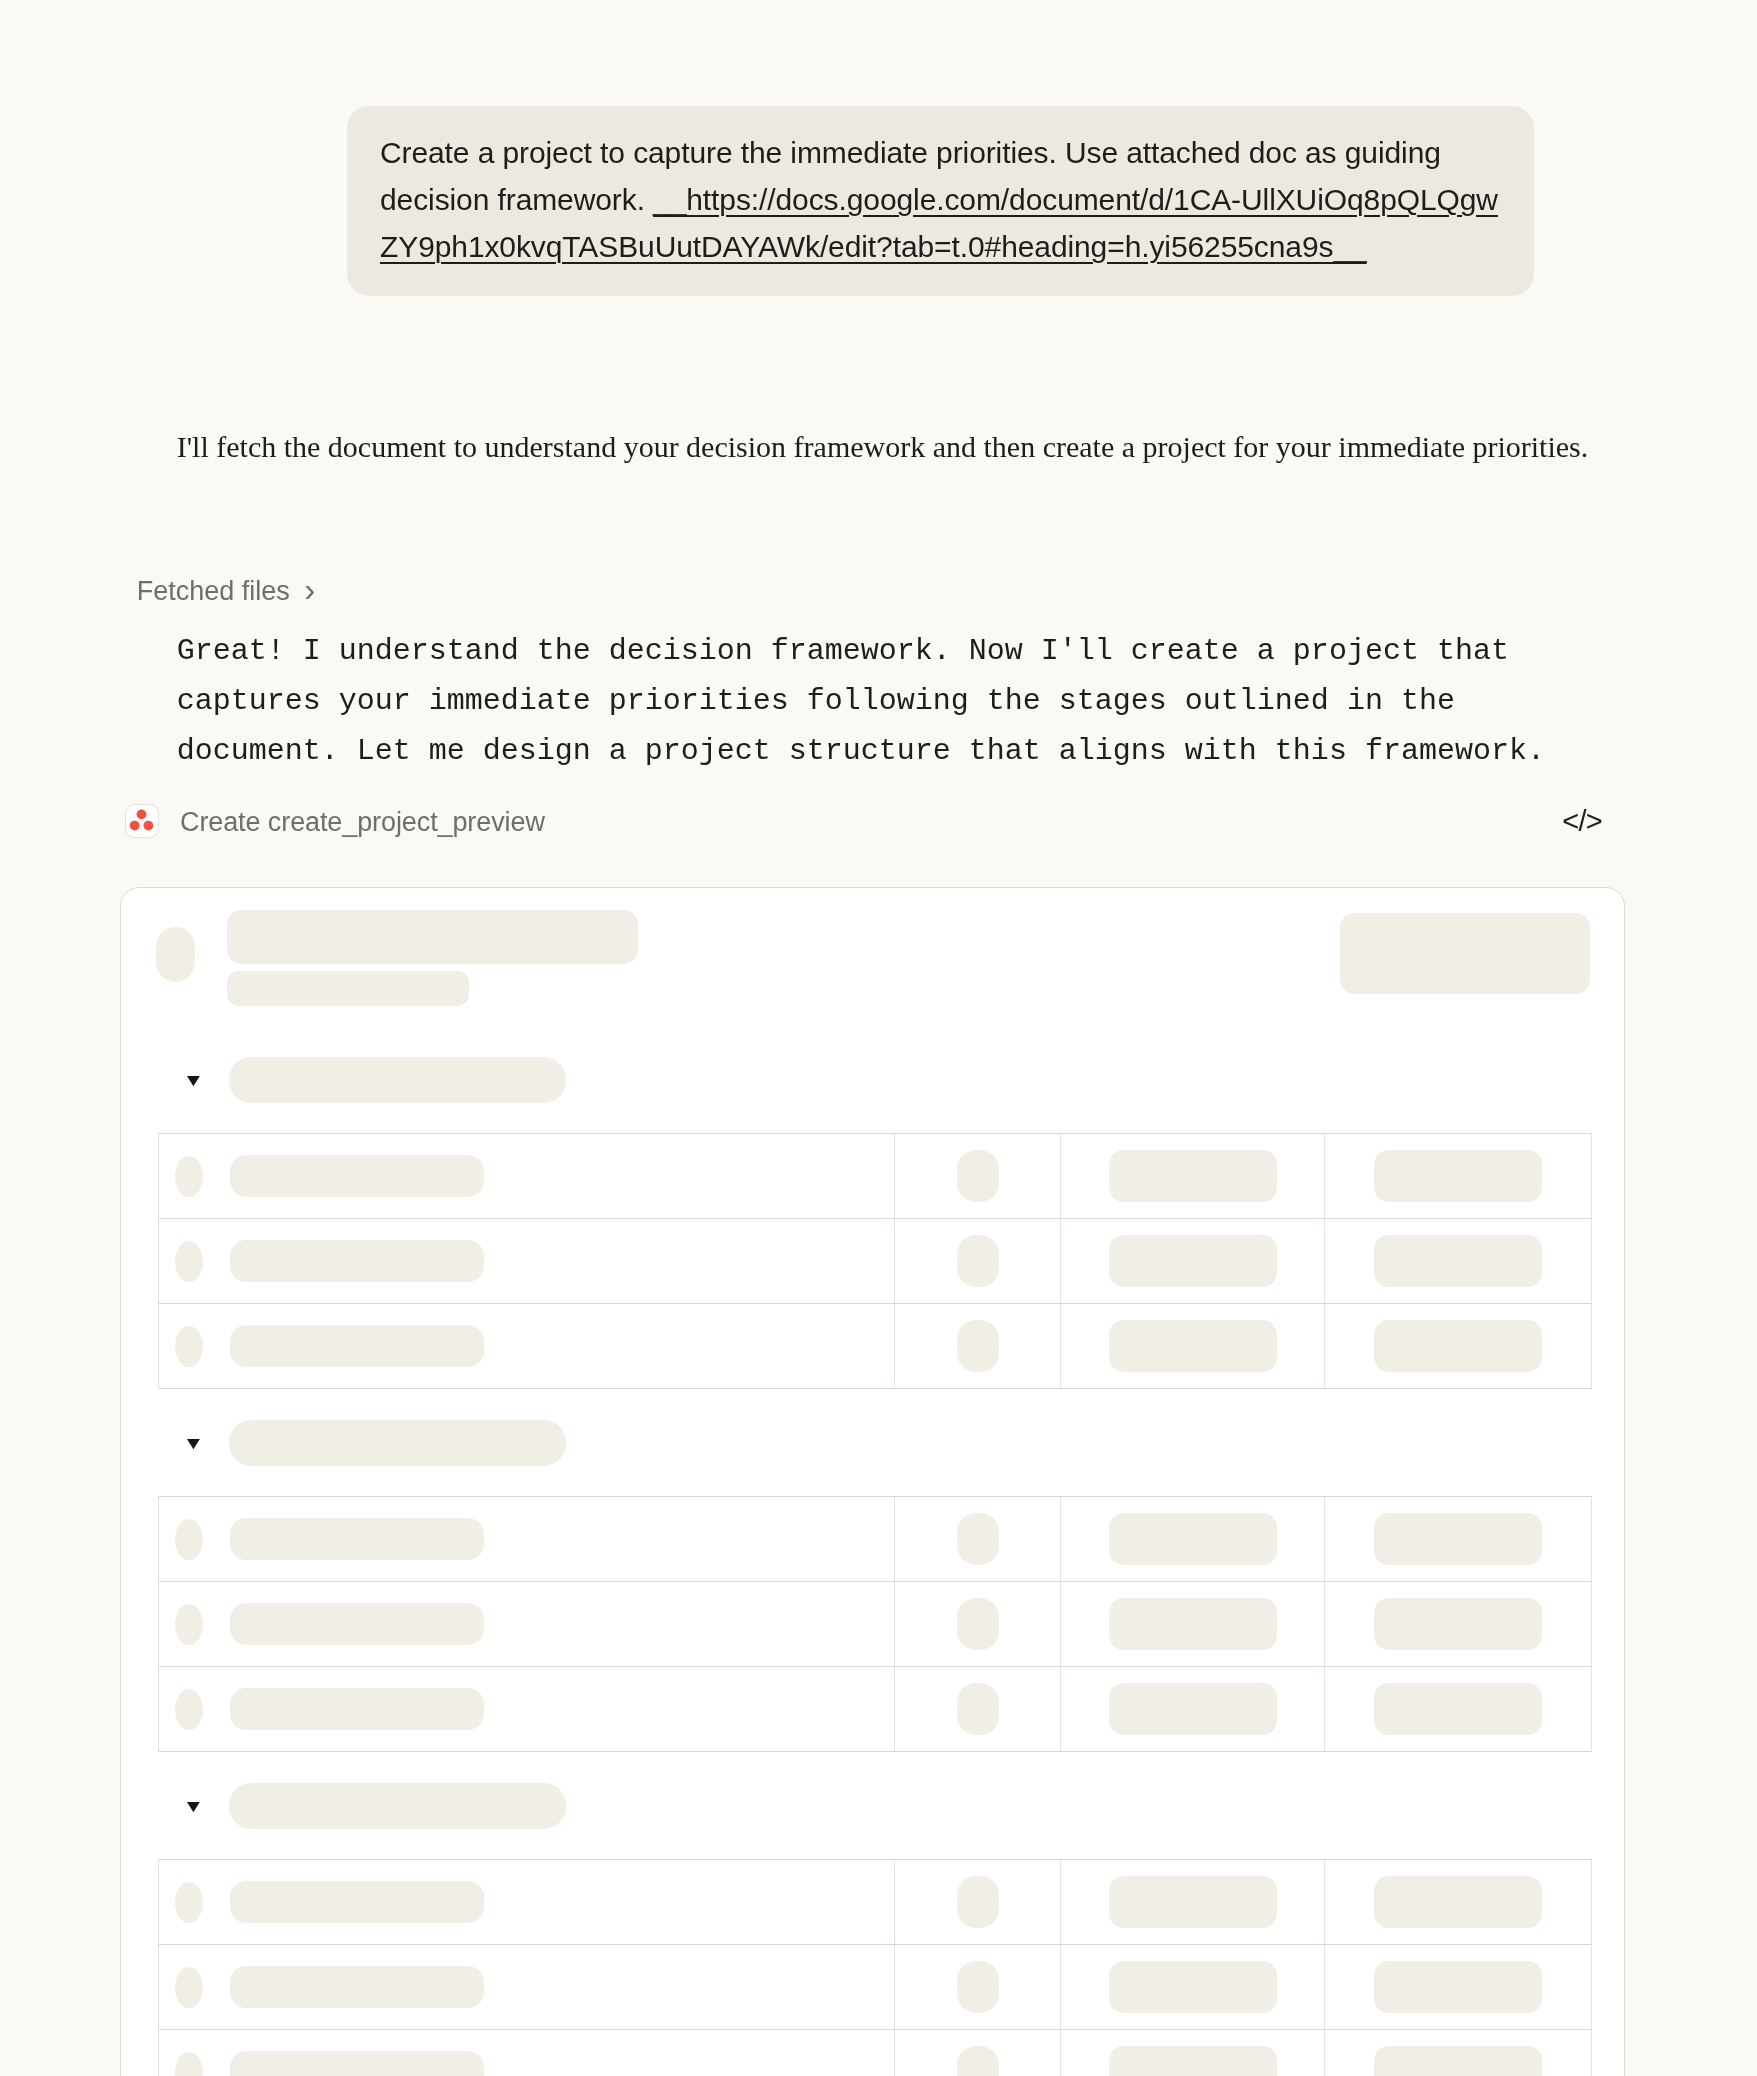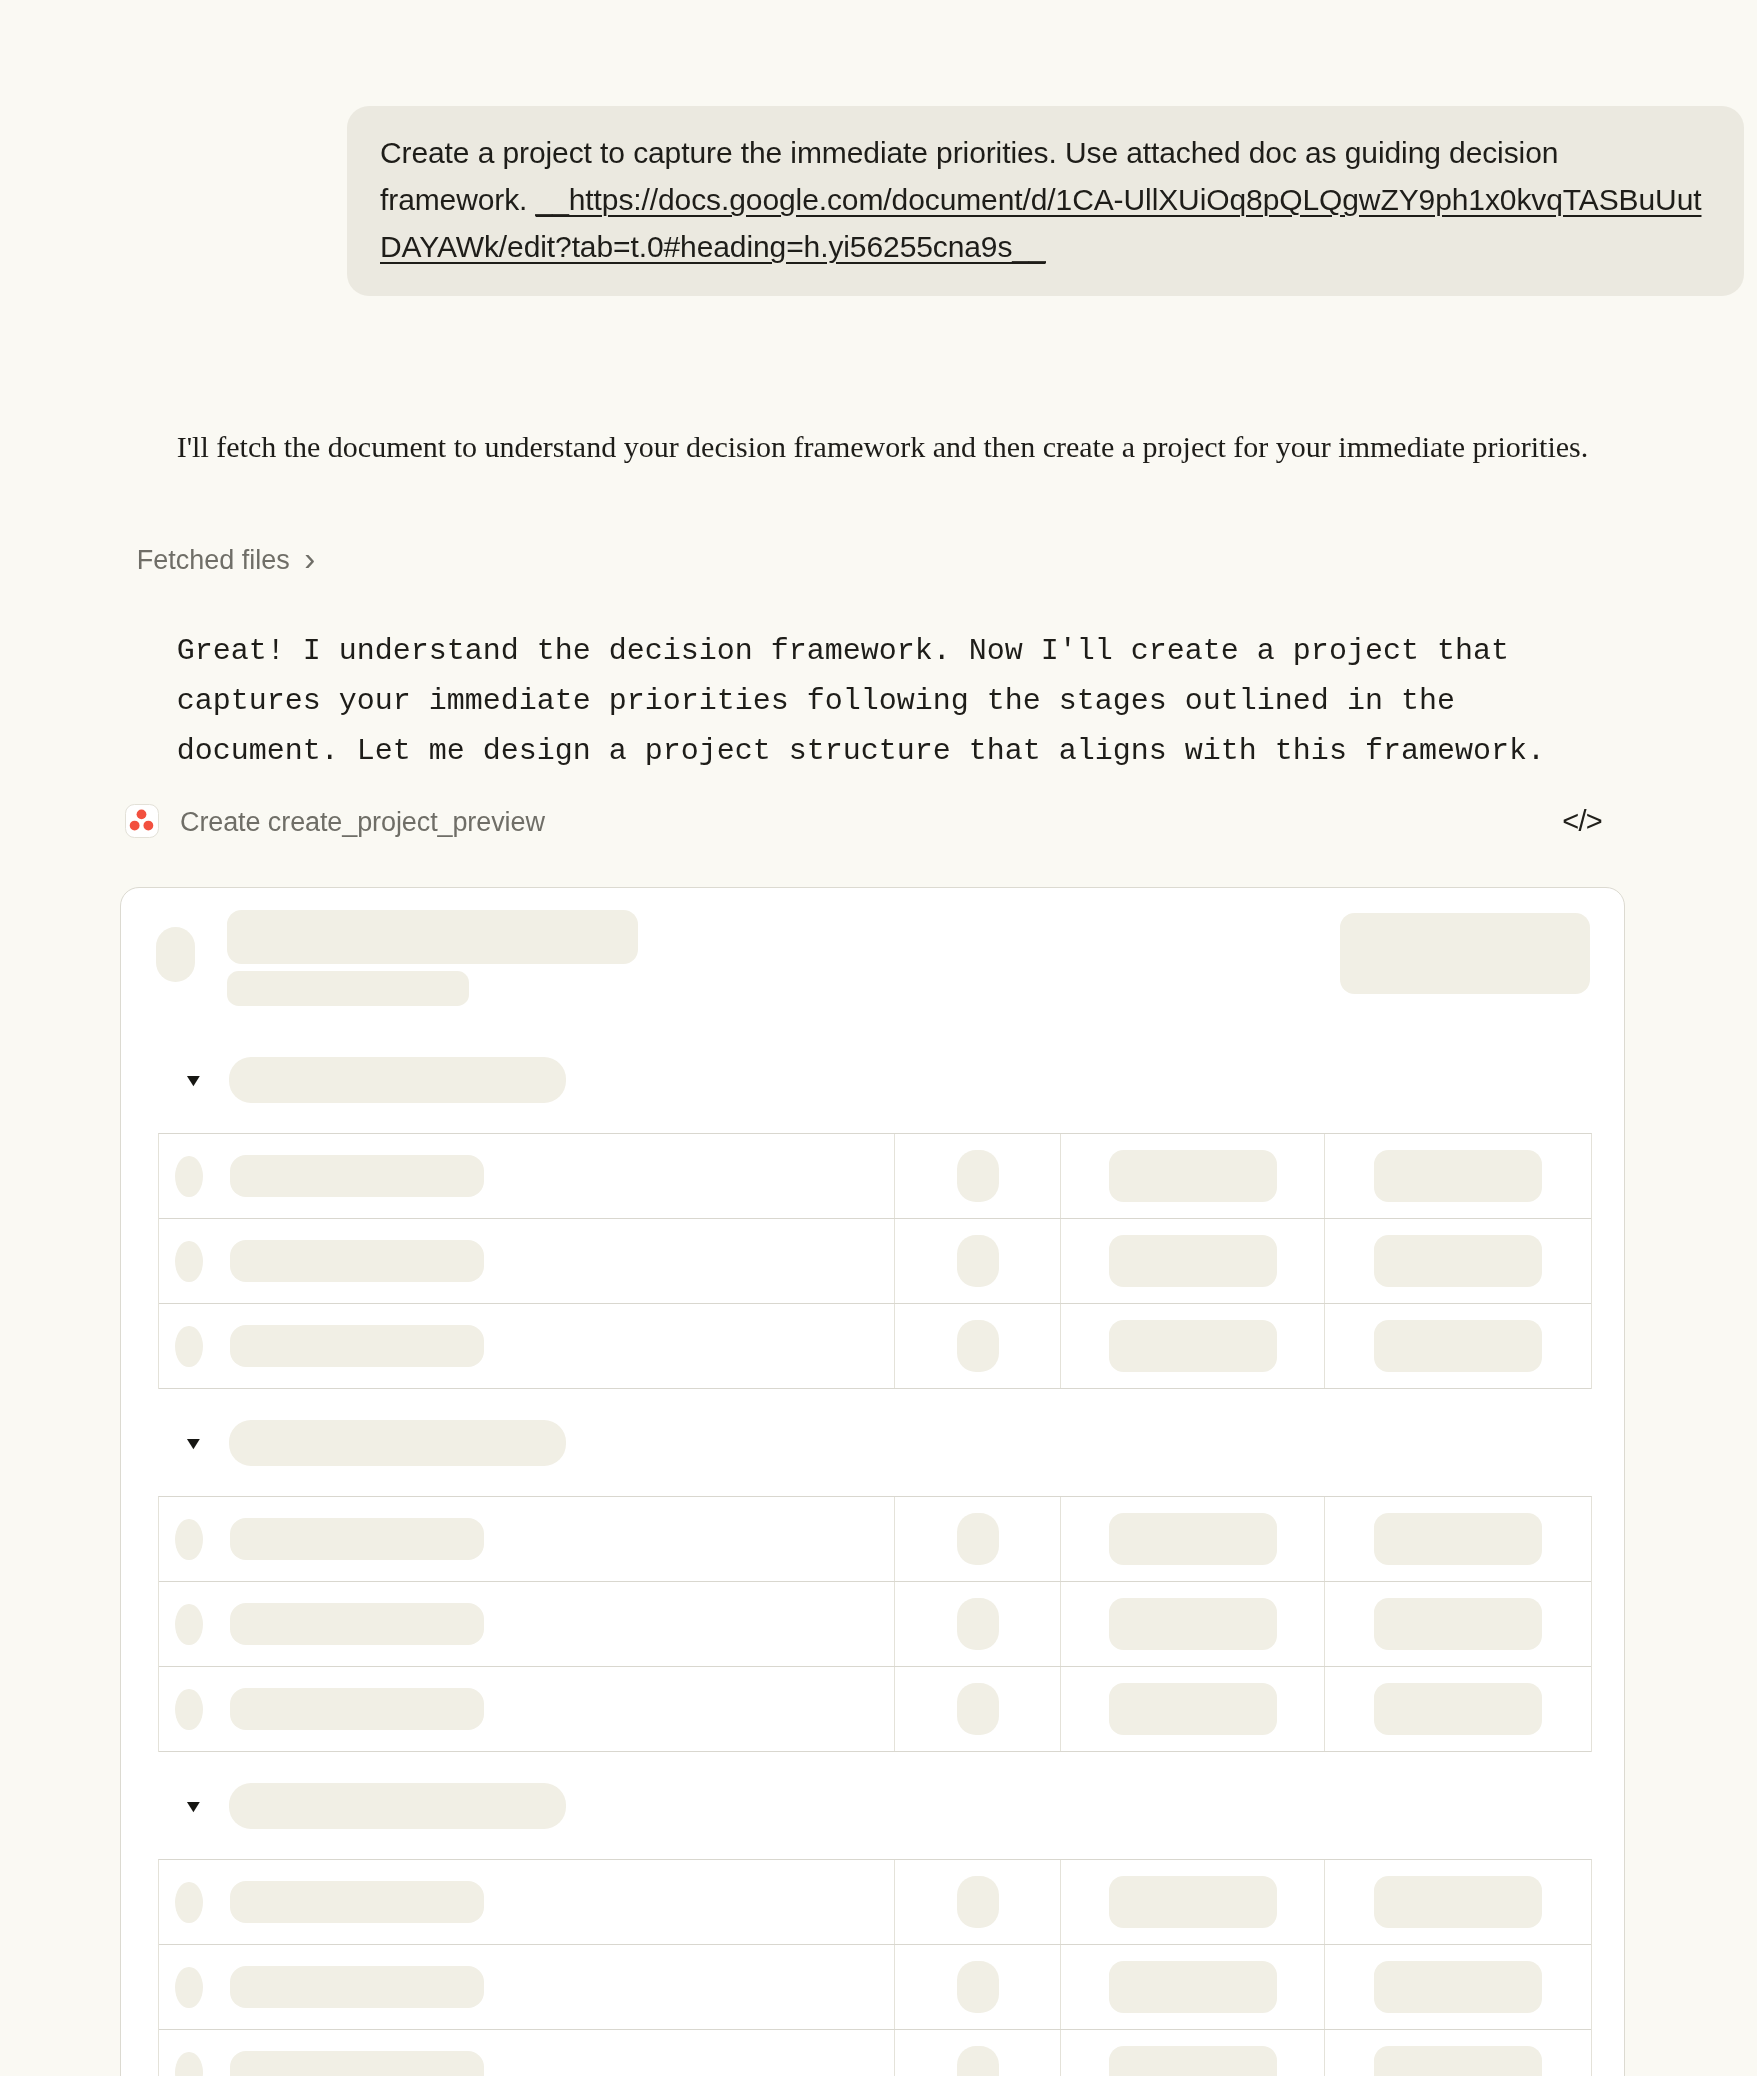--- a/index.html
+++ b/index.html
@@ -21,21 +21,21 @@
     width:1757px;height:2077px;
     background:var(--page-bg);
     font-family:"Liberation Sans",sans-serif;
     color:var(--text-primary);
   }
   #screen{position:relative;width:1757px;height:2077px;overflow:hidden;}
   .thread{position:absolute;left:120px;top:0;width:1505px;height:2077px;}
 
   
   .bubble{
-    position:absolute;left:227px;top:106px;width:1397px;
+    position:absolute;left:227px;top:106px;width:1187px;
     background:var(--bubble-bg);
     border-radius:22px;
     padding:23px 33px 26px 33px;
     font-size:30px;line-height:47px;letter-spacing:-0.1px;
     color:var(--text-primary);
   }
   .bubble a{
     color:var(--text-primary);
     text-decoration:underline;
     text-decoration-thickness:2.2px;
@@ -48,21 +48,21 @@
     position:absolute;left:16.7px;width:1438px;
     font-family:"Liberation Serif",serif;
     font-size:30px;line-height:50px;
     color:var(--text-primary);
     margin-left:40px;
   }
   .prose.p1{top:422px;}
   .prose.p2{top:626px;font-family:Liberation Mono, monospace;}
 
   .fetched{
-    position:absolute;left:16.7px;top:545px;
+    position:absolute;left:16.7px;top:576px;
     display:inline-flex;align-items:center;gap:14.5px;
     font-size:27px;color:var(--text-muted);
     cursor:pointer;
   }
   .fetched .chev{font-size:33px;line-height:27px;transform:translateY(-2.2px);}
 
   
   .tool-header{position:absolute;left:5px;top:804px;width:1495px;height:41px;}
   .tool-icon{
     position:absolute;left:0;top:0;width:34px;height:34px;

